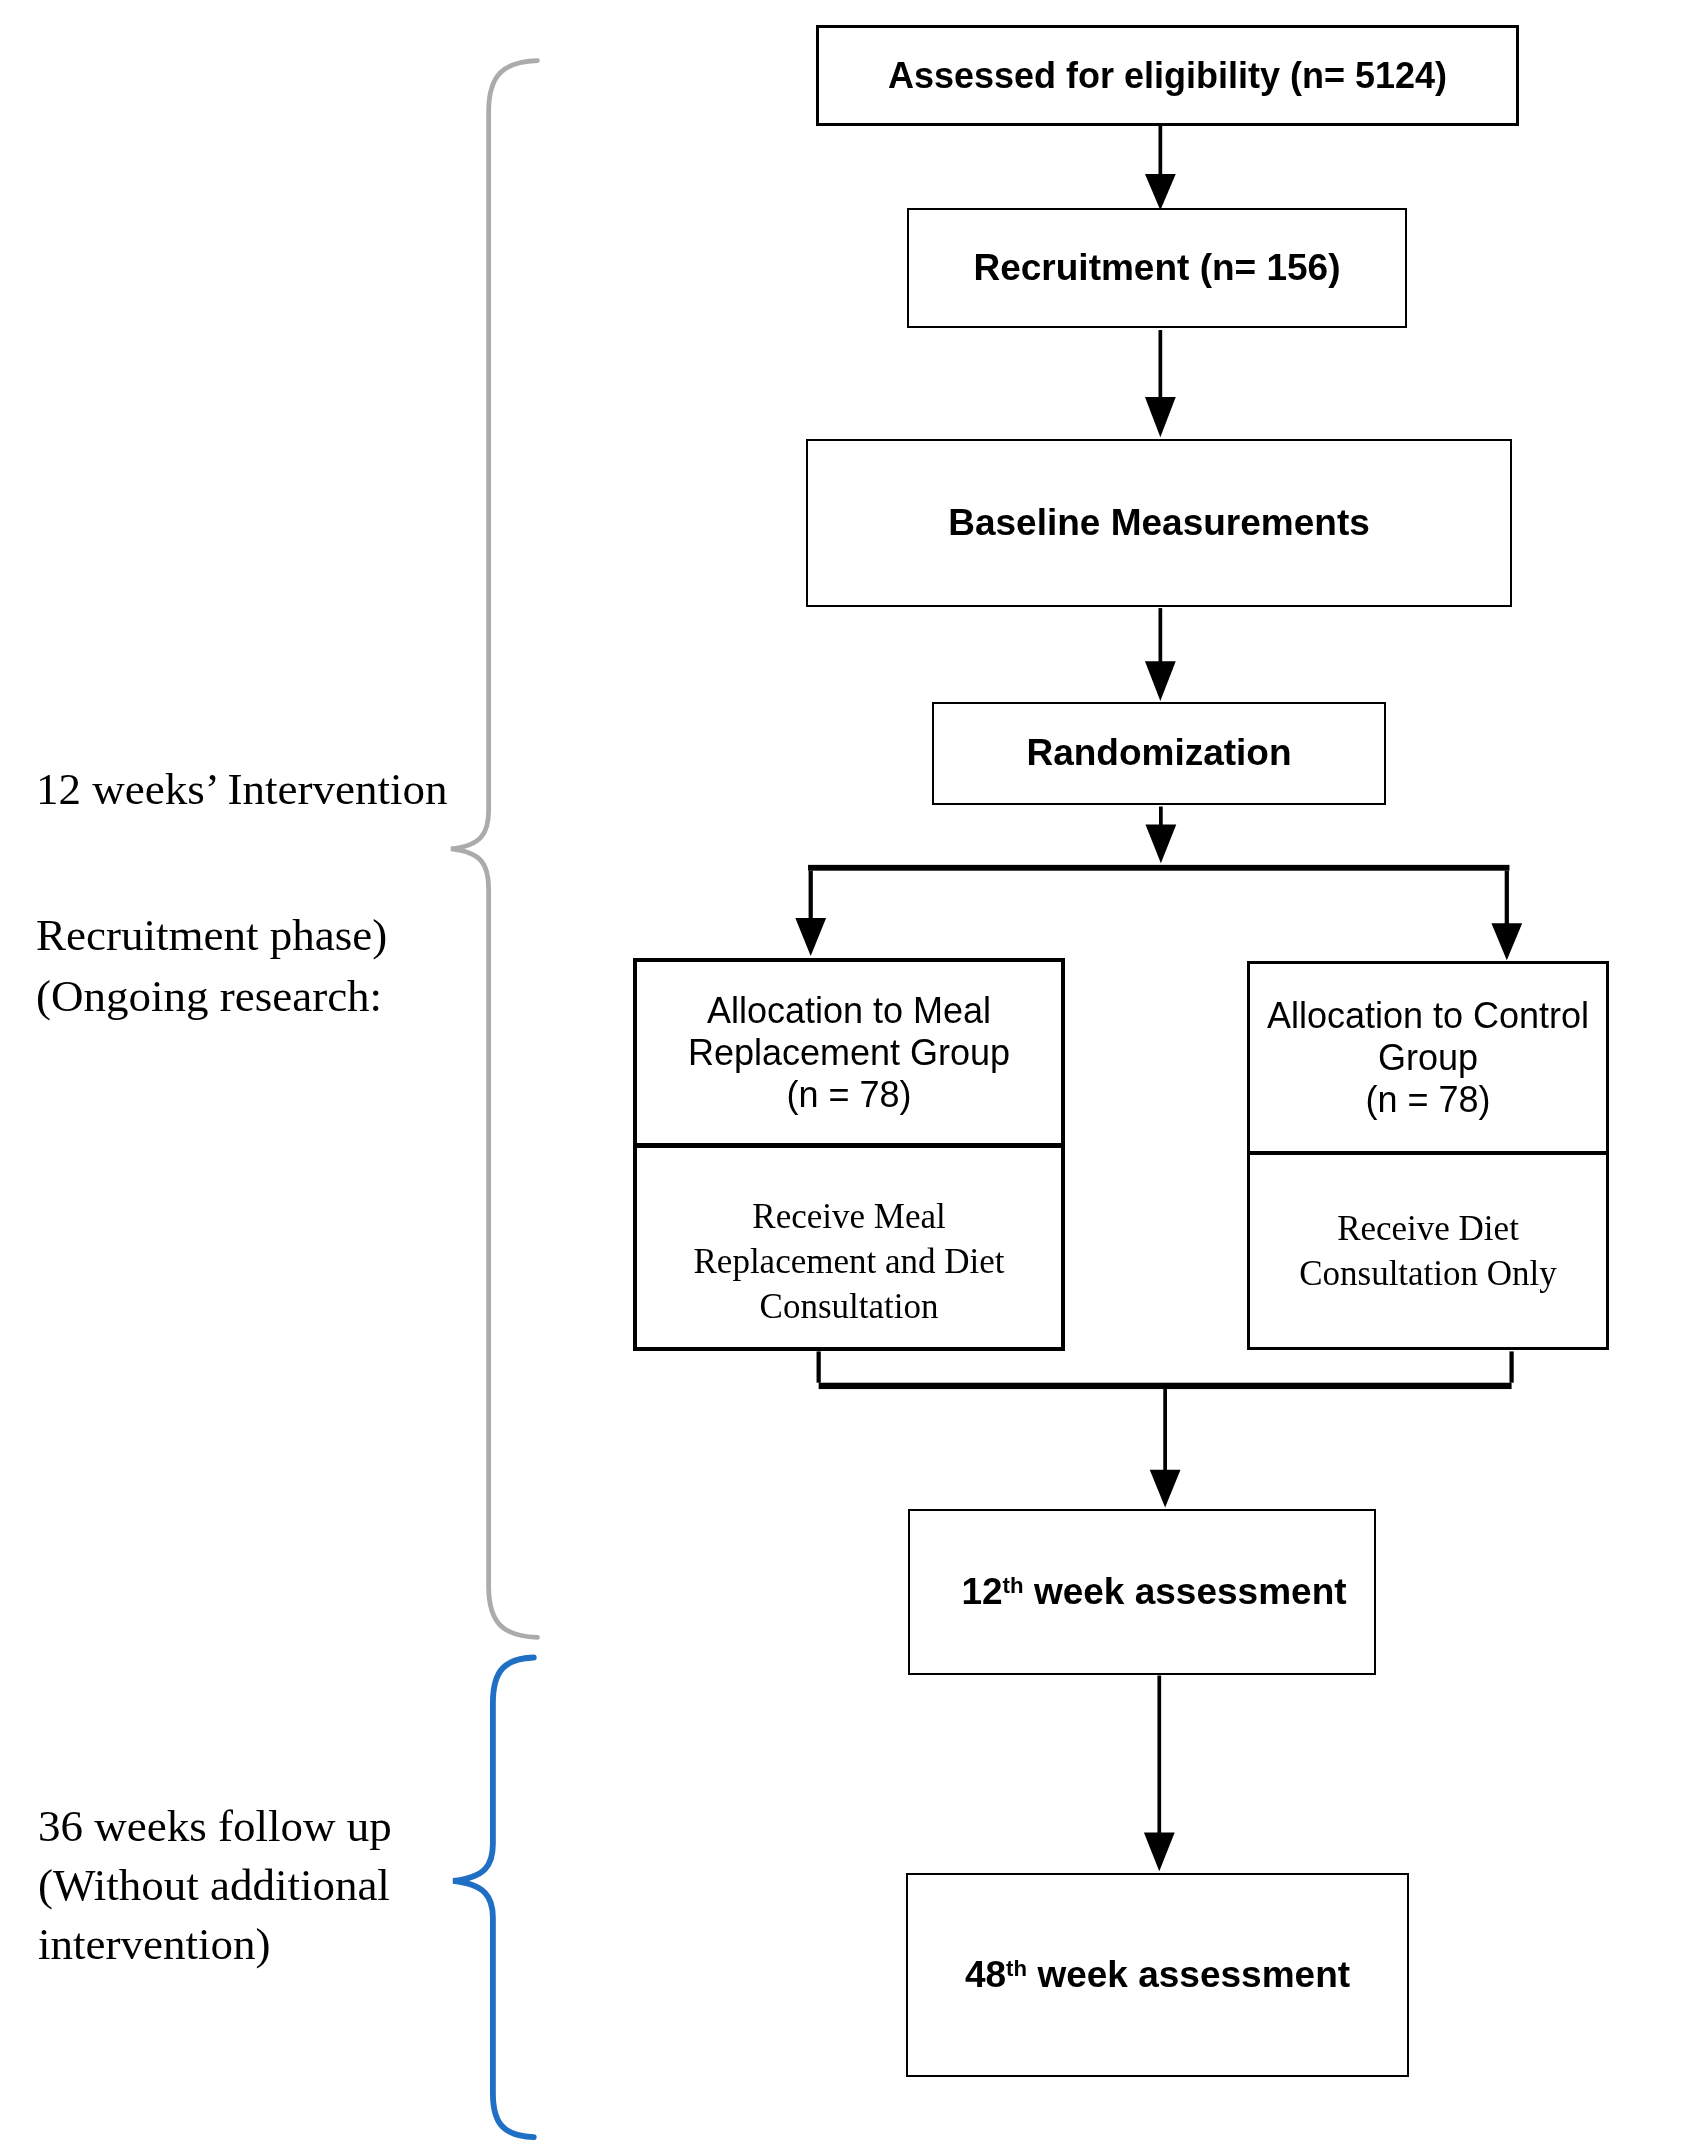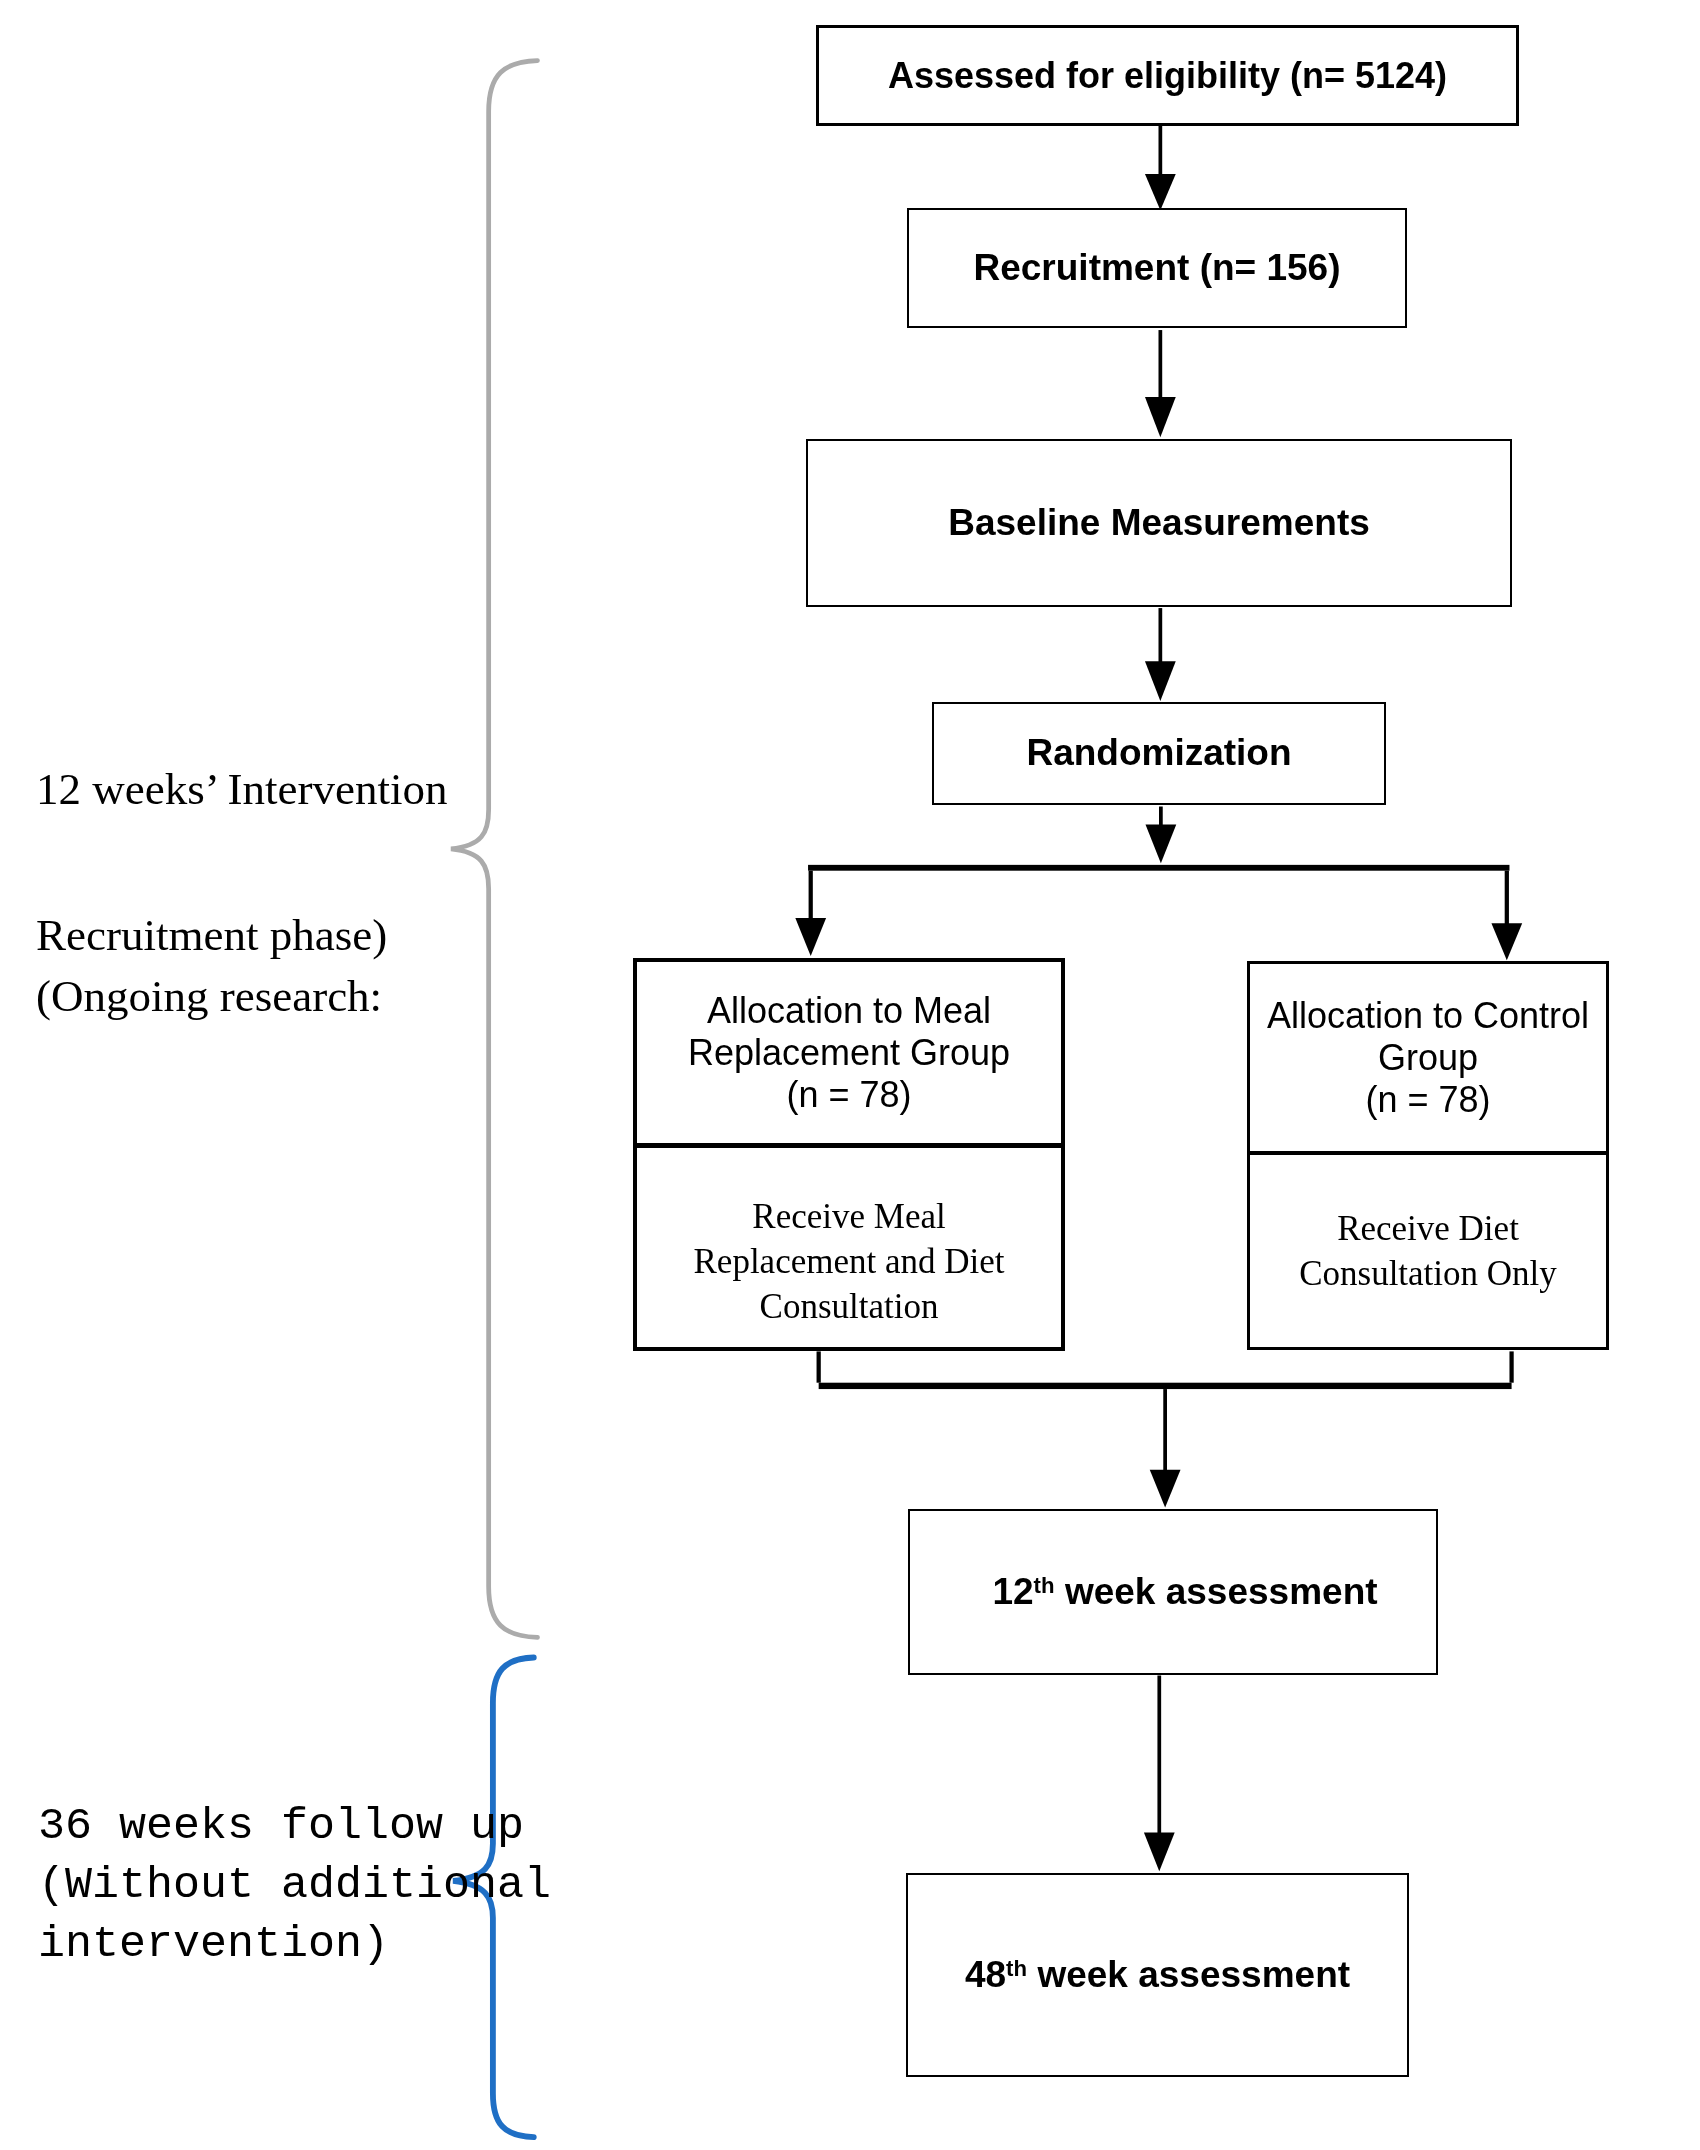--- a/index.html
+++ b/index.html
@@ -10,21 +10,21 @@
   .box{position:absolute;box-sizing:border-box;background:#ffffff;border:2.7px solid #000;
        display:flex;align-items:center;justify-content:center;text-align:center;}
   .bold-label{font-family:"Liberation Sans",sans-serif;font-weight:bold;font-size:37px;
               line-height:1.15;white-space:nowrap;}
 
   #box-assessed{left:816px;top:25px;width:703px;height:101px;border-width:3.2px;}
   #box-assessed .bold-label{font-size:36px;}
   #box-recruitment{left:907px;top:208px;width:500px;height:120px;}
   #box-baseline{left:806px;top:439px;width:706px;height:168px;}
   #box-randomization{left:932px;top:702px;width:454px;height:103px;}
-  #box-week12{left:908px;top:1509px;width:530px;height:166px;padding-left:24px;}
+  #box-week12{left:908px;top:1509px;width:468px;height:166px;padding-left:24px;}
   #box-week48{left:906px;top:1873px;width:503px;height:204px;}
 
   .alloc-box{position:absolute;box-sizing:border-box;background:#fff;border:3.7px solid #000;
              display:flex;flex-direction:column;}
   #box-alloc-meal{left:633px;top:958px;width:432px;height:393px;border-width:4.8px;gap:28px;}
   #box-alloc-control{left:1247px;top:961px;width:362px;height:389px;border-width:3.7px;}
   .alloc-top{display:flex;align-items:center;justify-content:center;text-align:center;}
   #box-alloc-meal .alloc-top{height:181px;border-bottom:5.8px solid #000;}
   #box-alloc-control .alloc-top{height:187px;border-bottom:4.2px solid #000;}
   .alloc-bottom{flex:1;display:flex;align-items:center;justify-content:center;text-align:center;}
@@ -33,21 +33,21 @@
   .line{display:block;}
 
   .sup{font-size:0.6em;position:relative;top:-0.5em;}
   .rest{margin-left:0.28em;}
 
   .side-label{position:absolute;font-family:"Liberation Serif",serif;font-size:45px;
               color:#000;white-space:nowrap;}
   #label-intervention{left:32px;top:755px;}
   #label-intervention p{margin:4px;line-height:61px;}
   #label-intervention .para2{margin-top:85px;}
-  #label-followup{left:38px;top:1797px;line-height:59px;font-family:Liberation Mono, monospace;}
+  #label-followup{left:38px;top:1797px;line-height:59px;}
 </style>
 </head>
 <body>
 
 <div id="canvas">
 
   <svg id="connector-layer" viewBox="0 0 3206 4054" xmlns="http://www.w3.org/2000/svg">
 
     <g>
       <line x1="2187" y1="237" x2="2187" y2="335" stroke="#000" stroke-width="7"></line>

